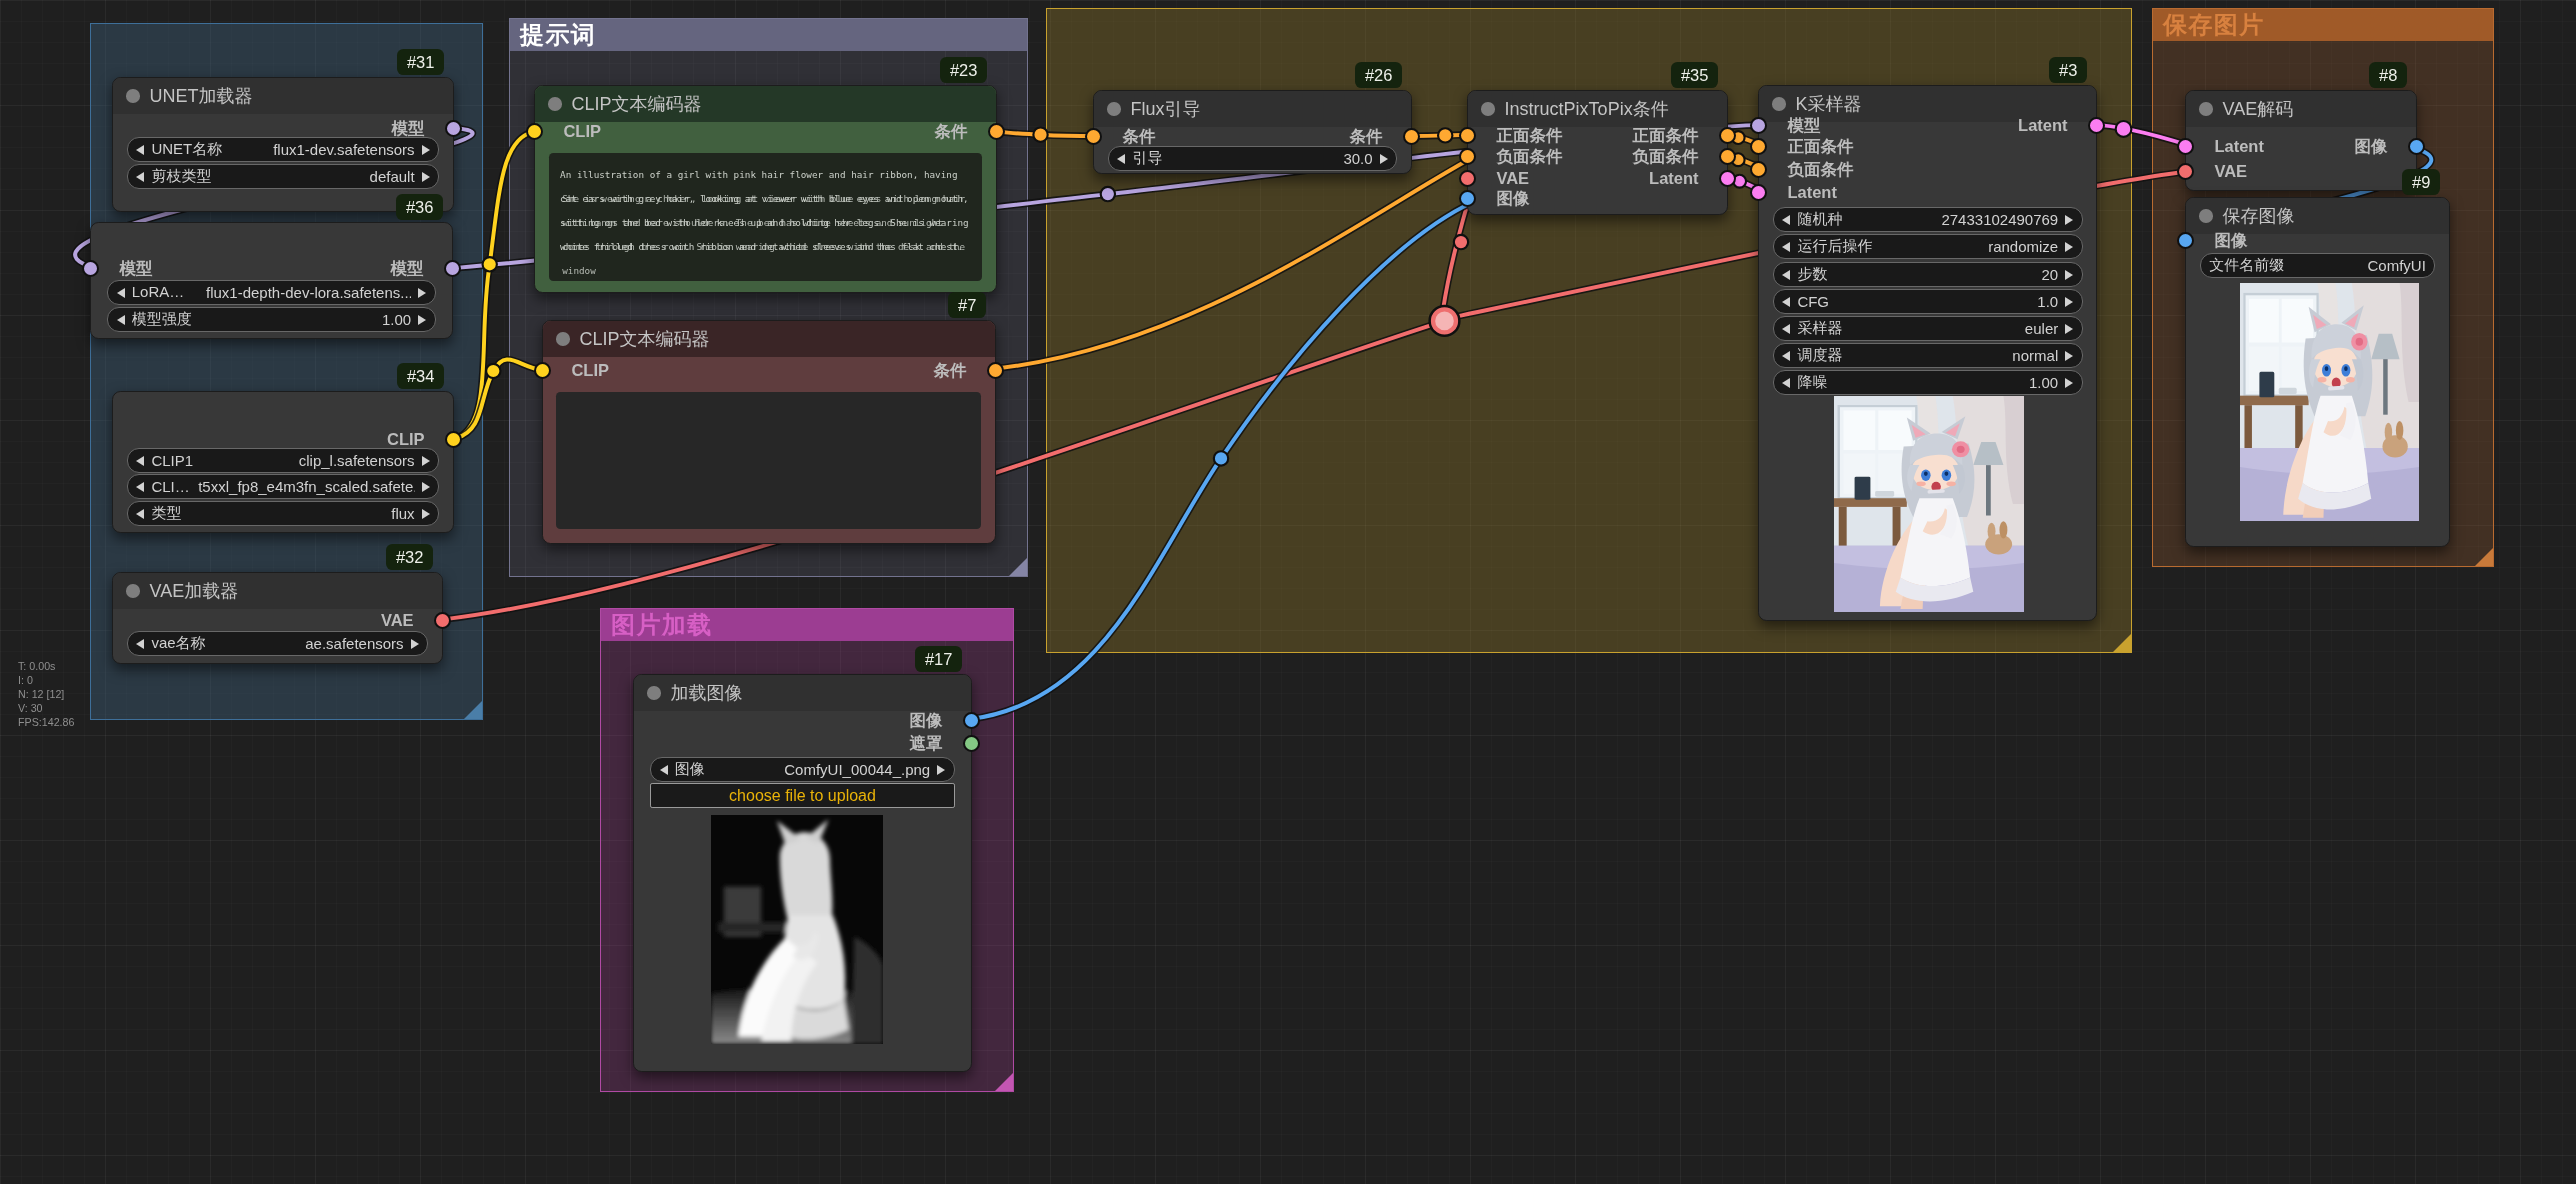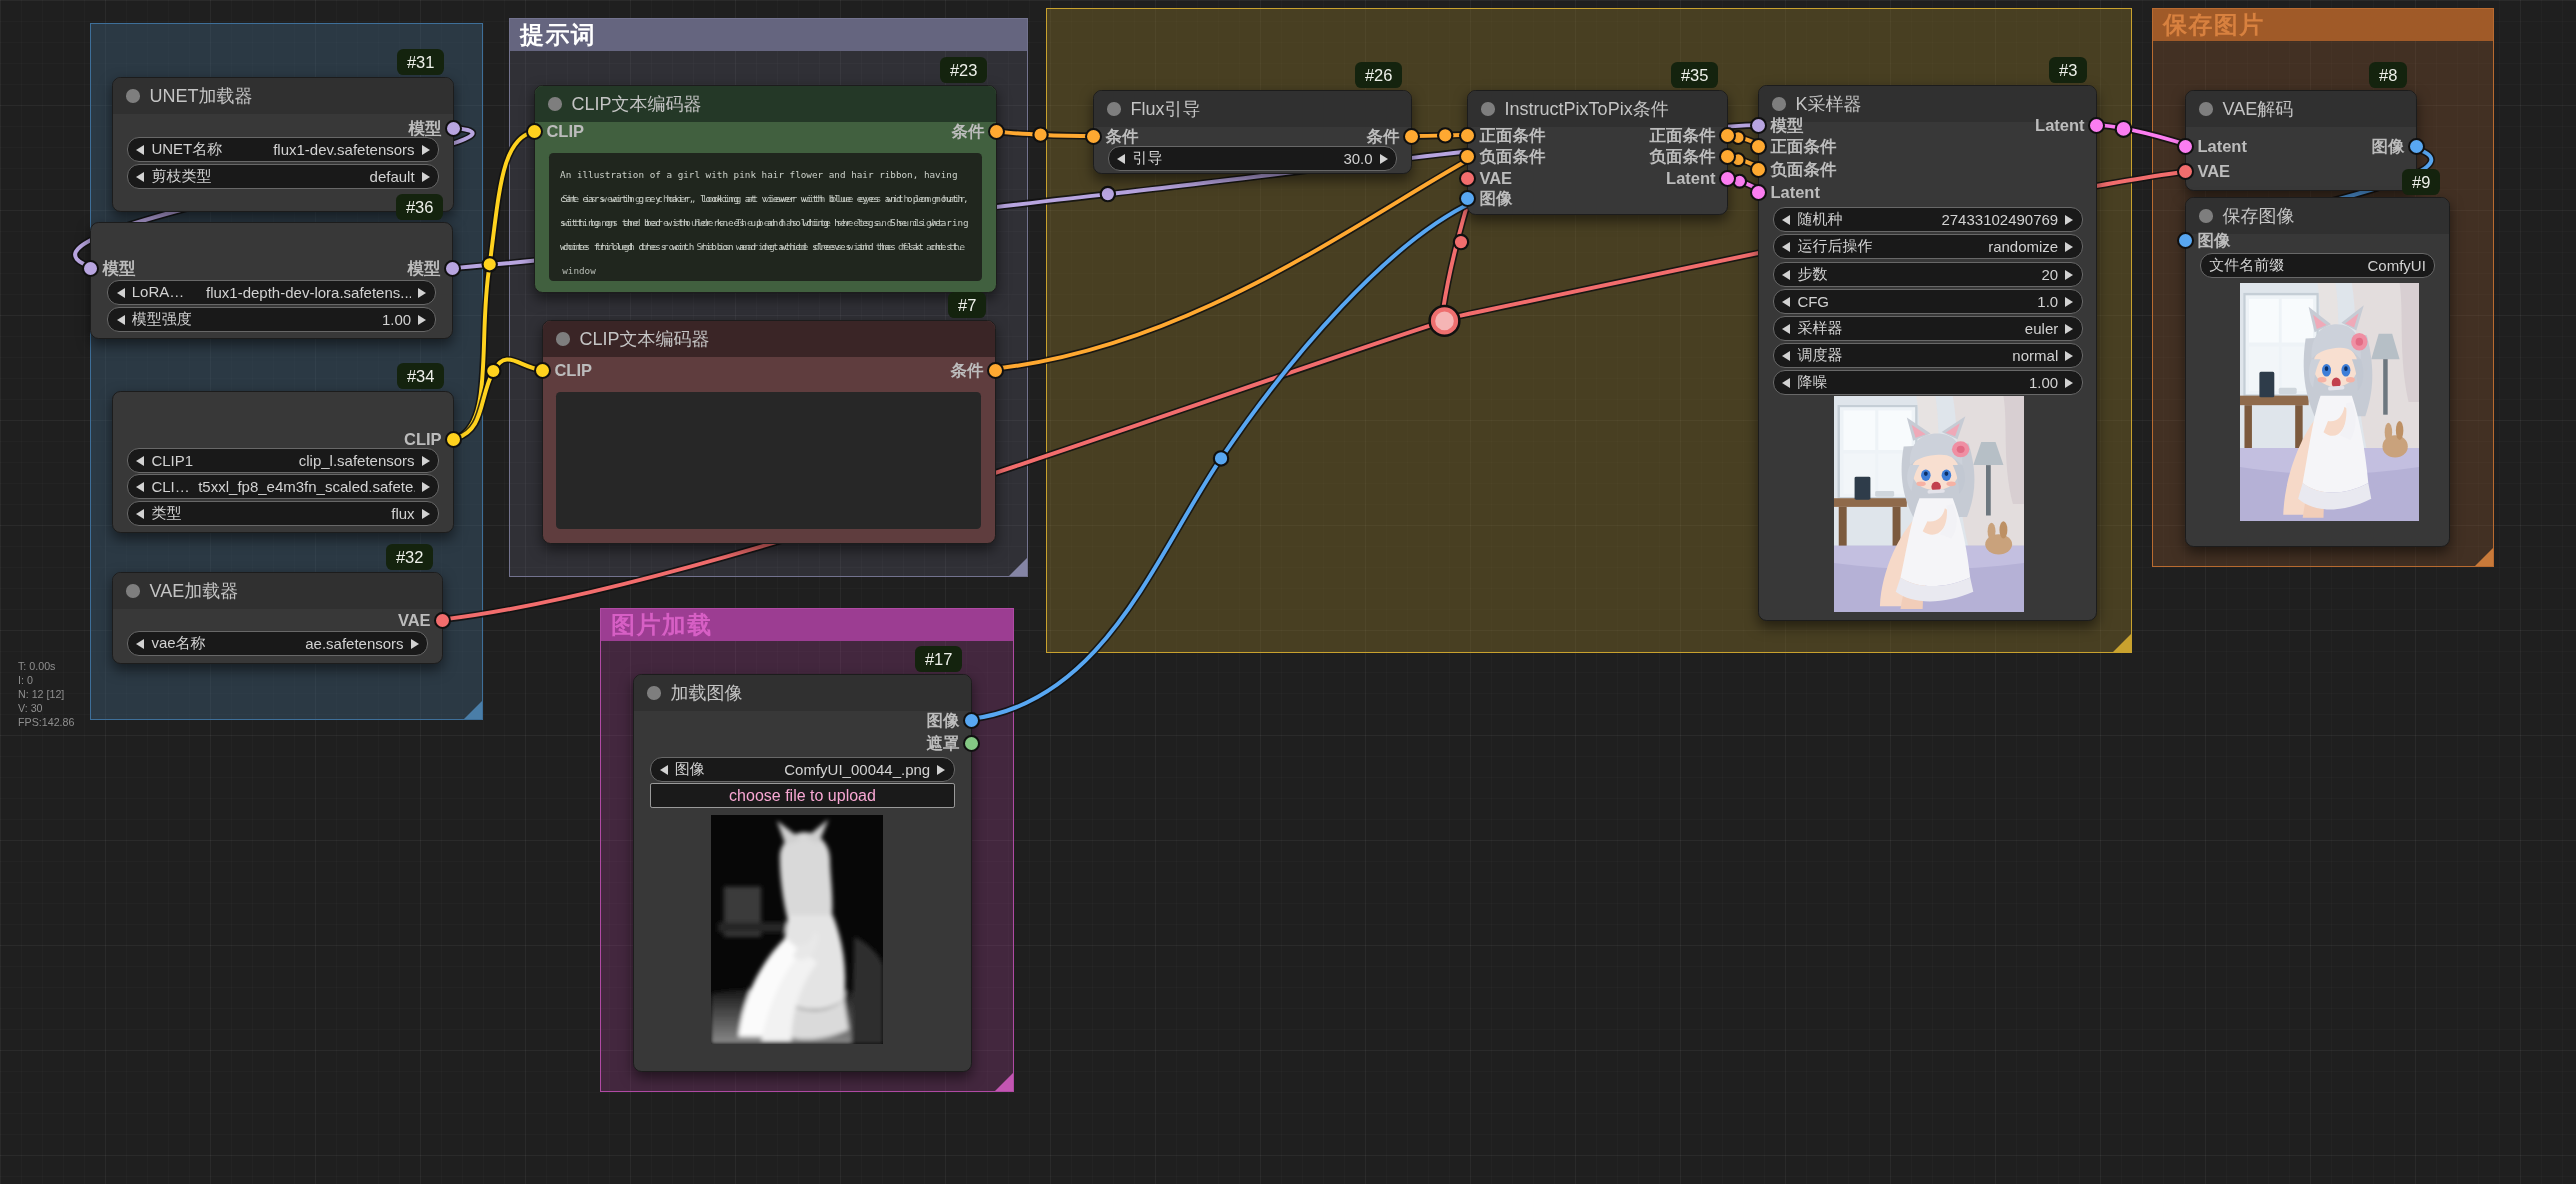--- a/index.html
+++ b/index.html
@@ -42,30 +42,30 @@
   .nhead{position:absolute;left:0;right:0;top:0;height:36px;display:flex;align-items:center;gap:10px;
     padding:0 13px;border-radius:8px 8px 0 0;background:#303030;font-size:18px;color:#c4c4c4;white-space:nowrap;overflow:hidden;}
   .ndot{width:13.6px;height:13.6px;border-radius:50%;background:#7e7e7e;flex:0 0 auto;}
   .node.green{background:#41603f;}
   .node.green .nhead{background:#243827;}
   .node.red{background:#5f3d3e;}
   .node.red .nhead{background:#3a2526;}
   .badge{position:absolute;top:-29px;right:8.6px;height:26px;padding:0 10px;display:flex;align-items:center;
     background:#14230e;border-radius:6.4px;color:#eef0ea;font-size:16.5px;}
   .srow{position:absolute;left:-8.6px;right:-8.6px;height:21.5px;display:flex;justify-content:space-between;align-items:center;}
-  .sl{display:flex;align-items:center;gap:3px;font-size:16.5px;color:#bcbcbc;white-space:nowrap;}
+  .sl{display:flex;align-items:center;gap:20px;font-size:16.5px;color:#bcbcbc;white-space:nowrap;}
   .sdot{width:13px;height:13px;border-radius:50%;border:2.1px solid #101010;flex:0 0 auto;}
   .widget{position:absolute;height:23px;background:#191919;border:1.4px solid #686868;border-radius:12px;
     display:flex;align-items:center;padding:0 8.6px;gap:7.2px;font-size:15px;color:#d2d2d2;white-space:nowrap;}
   .wlabel{overflow:hidden;text-overflow:ellipsis;}
   .wvalue{margin-left:auto;text-align:right;overflow:hidden;}
   .arr-l{width:0;height:0;border-top:5.7px solid transparent;border-bottom:5.7px solid transparent;border-right:8.6px solid #d2d2d2;flex:0 0 auto;}
   .arr-r{width:0;height:0;border-top:5.7px solid transparent;border-bottom:5.7px solid transparent;border-left:8.6px solid #d2d2d2;flex:0 0 auto;}
   .btnw{position:absolute;height:23px;background:#1a1a1a;border:1.4px solid #9a9a9a;border-radius:2.1px;
-    display:flex;align-items:center;justify-content:center;font-size:16px;color:#f9a8d4;}
+    display:flex;align-items:center;justify-content:center;font-size:16px;color:#eab308;}
   .ta{position:absolute;border-radius:4.3px;overflow:hidden;}
   .ta.greenbg{background:#20261e;}
   .ta.darkbg{background:#272727;}
   .ptxt{position:absolute;left:0;right:0;padding:10px 11.5px;font-family:"DejaVu Sans Mono",monospace;
     font-size:9.3px;line-height:24px;color:#ccd1ca;white-space:pre-wrap;word-break:break-word;}
   .preview{position:absolute;overflow:hidden;background:#000;}
   .preview svg{display:block;width:100%;height:100%;}
   
   .stats{position:absolute;left:18px;top:659px;z-index:2;font-size:10.7px;line-height:14px;color:#8f8f8f;white-space:pre;}
 </style>

